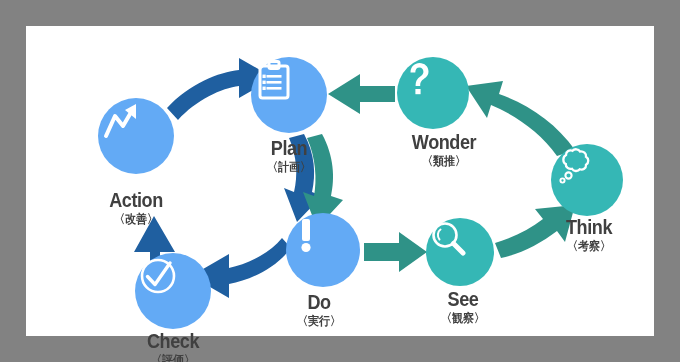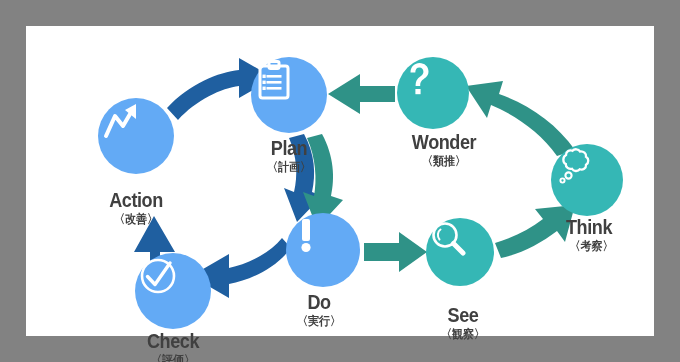--- a/index.html
+++ b/index.html
@@ -147,35 +147,35 @@
       <div class="circle" style="left:525px;top:118px;width:72px;height:72px;background:#35b7b5;">
         <svg width="46" height="46" viewBox="0 0 46 46">
           <path d="M15 11 C15 7.5, 18.5 5.5, 21.5 6.8 C23.5 4.5, 27.5 4.8, 29 7.5
                    C32.5 7, 35.5 9.5, 35 12.8 C38 14.5, 38 19, 35 20.8
                    C35.3 24.2, 31.8 26.5, 28.8 25.3 C26.8 27.8, 22.5 27.5, 21 24.8
                    C17.8 25.5, 14.5 23.3, 14.8 20 C11.5 18.5, 11.5 13, 15 11 Z" fill="none" stroke="#ffffff" stroke-width="2.3"></path>
           <circle cx="17.5" cy="31.5" r="3.1" fill="none" stroke="#ffffff" stroke-width="2.1"></circle>
           <circle cx="11.5" cy="36.5" r="2.1" fill="none" stroke="#ffffff" stroke-width="1.9"></circle>
         </svg>
       </div>
-      <div class="caption" style="left:563px;top:190px;text-align:right;">
+      <div class="caption" style="left:563px;top:190px;">
         <span class="en">Think</span>
         <span class="jp">〈考察〉</span>
       </div>
     </div>
 
     <div class="node">
       <div class="circle" style="left:400px;top:192px;width:68px;height:68px;background:#35b7b5;">
         <svg width="44" height="44" viewBox="0 0 44 44">
           <circle cx="19" cy="17" r="11.5" fill="none" stroke="#ffffff" stroke-width="2.6"></circle>
           <path d="M14.5 11.5 C11.5 13.5, 11 18.5, 13.5 21.5" fill="none" stroke="#ffffff" stroke-width="2" stroke-linecap="round"></path>
           <path d="M27.5 25.5 L37 35" stroke="#ffffff" stroke-width="5" stroke-linecap="round"></path>
         </svg>
       </div>
-      <div class="caption" style="left:437px;top:278px;">
+      <div class="caption" style="left:437px;top:262px;">
         <span class="en">See</span>
         <span class="jp">〈観察〉</span>
       </div>
     </div>
 
     <div class="node">
       <div class="circle" style="left:260px;top:187px;width:74px;height:74px;background:#63aaf5;">
         <svg width="40" height="44" viewBox="0 0 40 44">
           <rect x="16" y="6" width="8" height="22" rx="2" fill="#ffffff"></rect>
           <circle cx="20" cy="34.5" r="4.6" fill="#ffffff"></circle>

